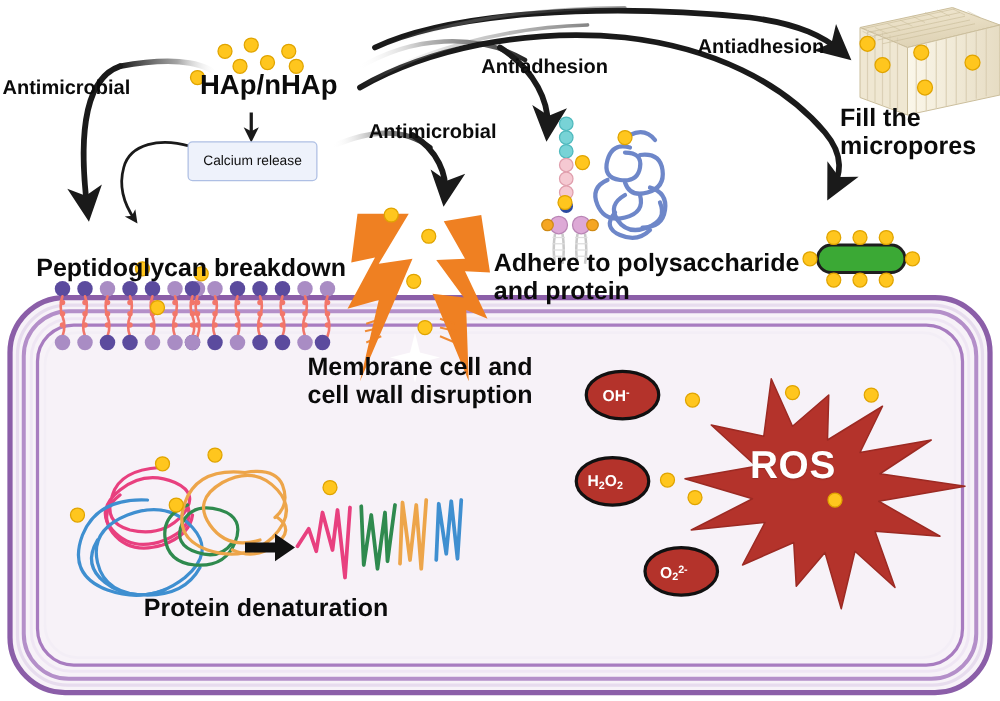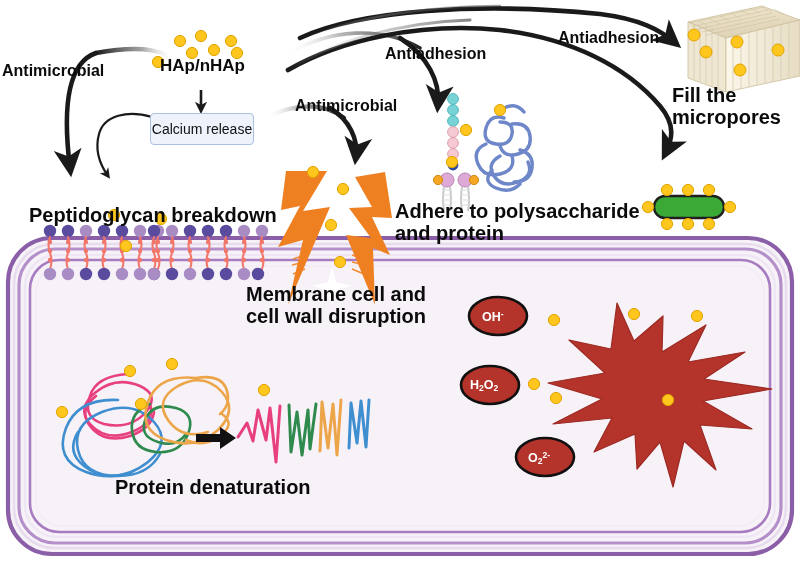--- a/index.html
+++ b/index.html
@@ -3,21 +3,21 @@
 <meta charset="utf-8">
 <style>
   html,body{margin:0;padding:0;background:#ffffff;}
   body{font-family:"Liberation Sans",sans-serif;}
   #stage{position:relative;width:800px;height:561px;overflow:hidden;background:#ffffff;}
   #stage svg.layer{position:absolute;left:0;top:0;width:800px;height:561px;}
   .lbl{position:absolute;font-family:"Liberation Sans",sans-serif;font-weight:bold;color:#0b0b0b;line-height:1.12;white-space:pre-line;}
   .lbl.big{font-size:20px;}
   .lbl.mid{font-size:16px;}
   .softbox{position:absolute;background:#eef2fb;border:1.4px solid #aebfe4;border-radius:4px;
-           font-size:14px;font-weight:normal;color:#111;display:flex;align-items:center;justify-content:center;
+           font-size:11px;font-weight:normal;color:#111;display:flex;align-items:center;justify-content:center;
            font-family:"Liberation Sans",sans-serif;}
   .ellipsebox{position:absolute;background:#eef2fb;border:1.4px solid #aebfe4;border-radius:50%;
            font-size:10.5px;font-weight:normal;color:#111;display:flex;align-items:center;justify-content:center;
            font-family:"Liberation Sans",sans-serif;}
   .roslabel{position:absolute;color:#ffffff;font-weight:bold;font-size:31px;letter-spacing:.5px;
             font-family:"Liberation Sans",sans-serif;text-shadow:0 1px 1px rgba(0,0,0,.18);}
   .rosspecies{position:absolute;color:#ffffff;font-weight:bold;font-size:12.5px;font-family:"Liberation Sans",sans-serif;}
   .rosspecies sub{font-size:8.6px;vertical-align:-2px;}
   .rosspecies sup{font-size:8.6px;vertical-align:4px;}
 </style>
@@ -408,21 +408,21 @@
         <circle cx="534" cy="384" r="5.6"></circle>
         <circle cx="668" cy="400" r="5.6"></circle>
       <circle cx="130" cy="371" r="5.6"></circle>
         <circle cx="172" cy="364" r="5.6"></circle>
         <circle cx="62" cy="412" r="5.6"></circle>
       <circle cx="141" cy="404" r="5.6"></circle>
         <circle cx="264" cy="390" r="5.6"></circle>
     </g>
   </svg>
 
-  <div class="lbl" style="left:160px;top:56px;font-size:17px;">HAp/nHAp</div>
+  <div class="lbl" style="left:160px;top:56px;font-size:22px;">HAp/nHAp</div>
 
 
   <div class="softbox" style="left:150px;top:113px;width:102px;height:30px;">Calcium release</div>
 
   <div class="lbl mid" style="left:2px;top:62px;">Antimicrobial</div>
   <div class="lbl mid" style="left:295px;top:97px;">Antimicrobial</div>
   <div class="lbl mid" style="left:385px;top:45px;">Antiadhesion</div>
   <div class="lbl mid" style="left:558px;top:29px;">Antiadhesion</div>
 
   <div class="lbl big" style="left:29px;top:204px;">Peptidoglycan breakdown</div>
@@ -432,18 +432,19 @@
 
   <div class="lbl big" style="left:395px;top:200px;">Adhere to polysaccharide
 and protein</div>
 
   <div class="lbl big" style="left:672px;top:84px;">Fill the micropores</div>
 
 
   <div class="lbl big" style="left:115px;top:476px;">Protein denaturation</div>
 
 
+  <div class="roslabel" style="left:600px;top:354px;">ROS</div>
 
   <div class="rosspecies" style="left:482px;top:309px;">OH<sup>-</sup></div>
   <div class="rosspecies" style="left:470px;top:378px;">H<sub>2</sub>O<sub>2</sub></div>
   <div class="rosspecies" style="left:528px;top:450px;">O<sub>2</sub><sup>2-</sup></div>
 
 </div>
 
 </body></html>

